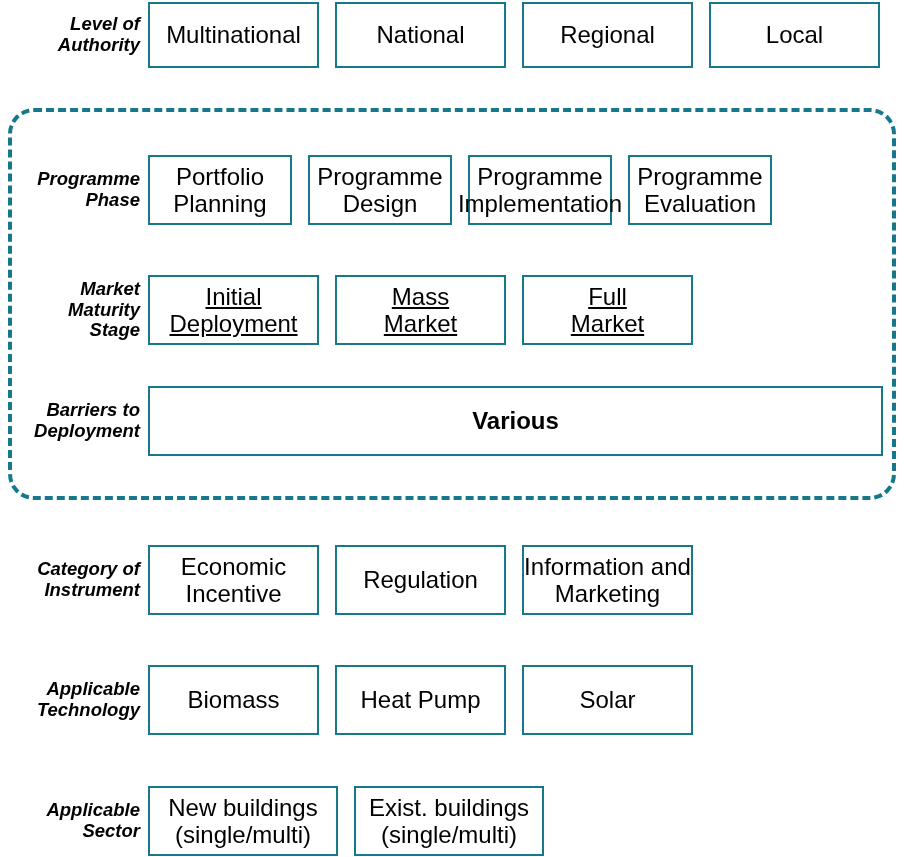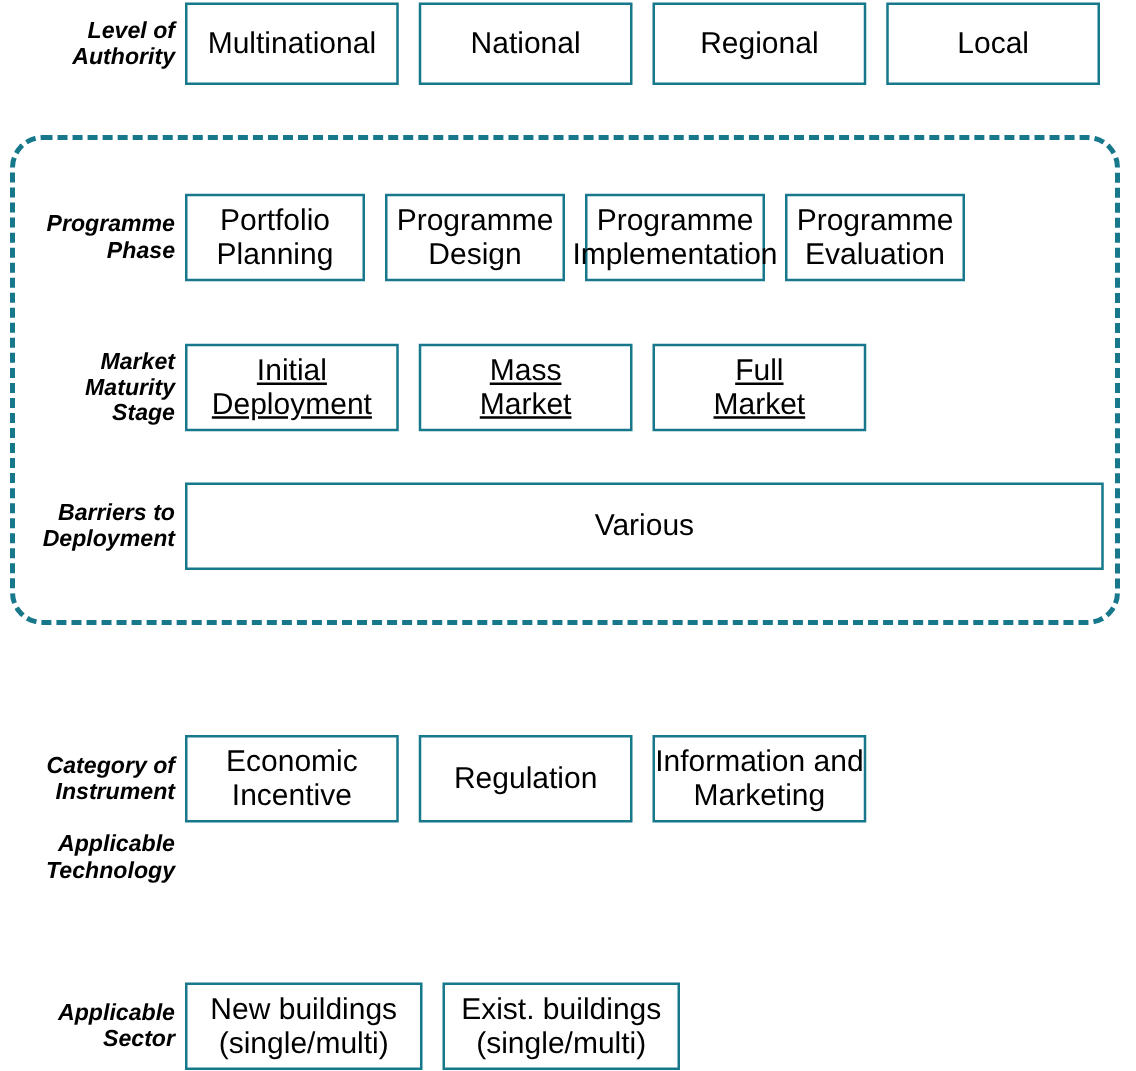--- a/index.html
+++ b/index.html
@@ -77,23 +77,23 @@
   #row-authority { top: 2px; }
   #row-authority .cell { width: 171px; height: 66px; }
 
   #row-phase { top: 155px; }
   #row-phase .cell { width: 144px; height: 70px; }
 
   #row-maturity { top: 275px; }
   #row-maturity .cell { width: 171px; height: 70px; text-decoration: underline; }
 
   #row-barriers { top: 386px; }
-  #row-barriers .cell { width: 735px; height: 70px; }
+  #row-barriers .cell { width: 735px; height: 70px; font-weight: bold; }
 
-  #row-category { top: 545px; margin-top: 43px; }
+  #row-category { top: 545px; }
   #row-category .cell { width: 171px; height: 70px; }
 
   #row-technology { top: 665px; }
   #row-technology .cell { width: 171px; height: 70px; }
 
   #row-sector { top: 786px; }
   #row-sector .cell { width: 190px; height: 70px; }
 </style>
 </head>
 <body>
@@ -158,20 +158,25 @@
 Incentive</div>
       <div class="cell">Regulation</div>
       <div class="cell">Information and
 Marketing</div>
     </div>
   </div>
 
   <div class="row" id="row-technology">
     <div class="row-label">Applicable
 Technology</div>
+    <div class="boxes">
+      <div class="cell">Biomass</div>
+      <div class="cell">Heat Pump</div>
+      <div class="cell">Solar</div>
+    </div>
   </div>
 
   <div class="row" id="row-sector">
     <div class="row-label">Applicable
 Sector</div>
     <div class="boxes">
       <div class="cell">New buildings
 (single/multi)</div>
       <div class="cell">Exist. buildings
 (single/multi)</div>

